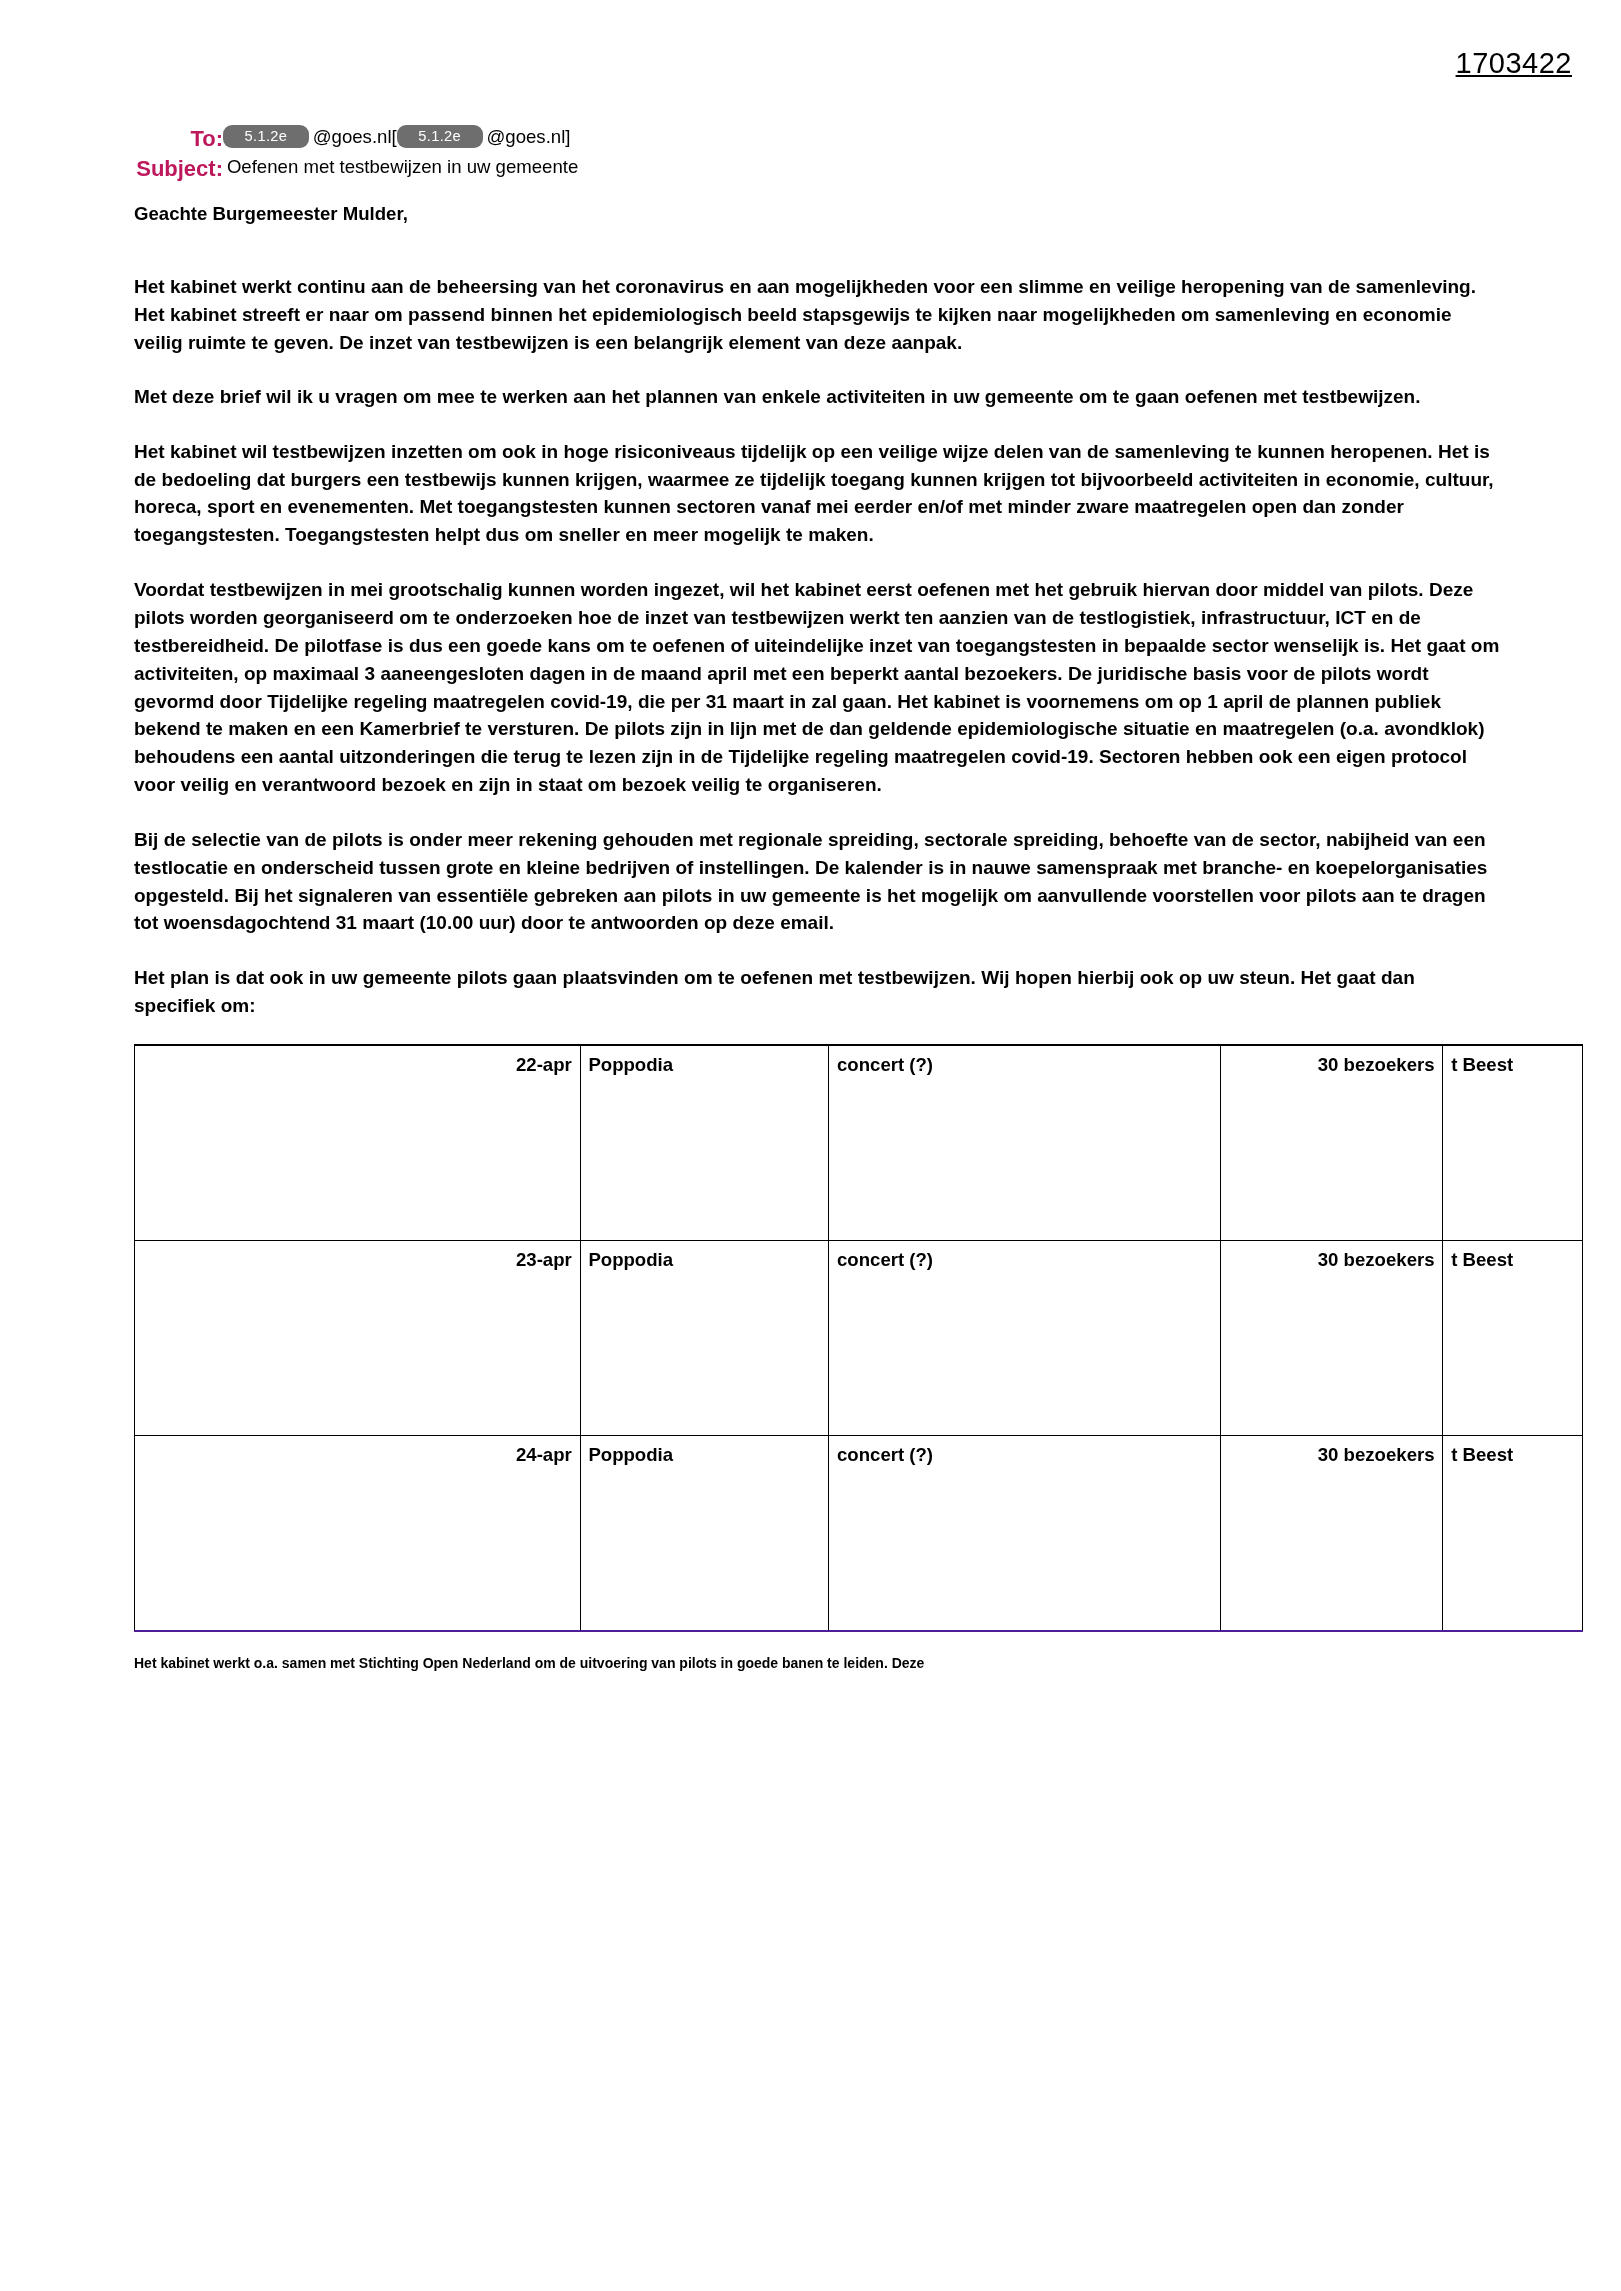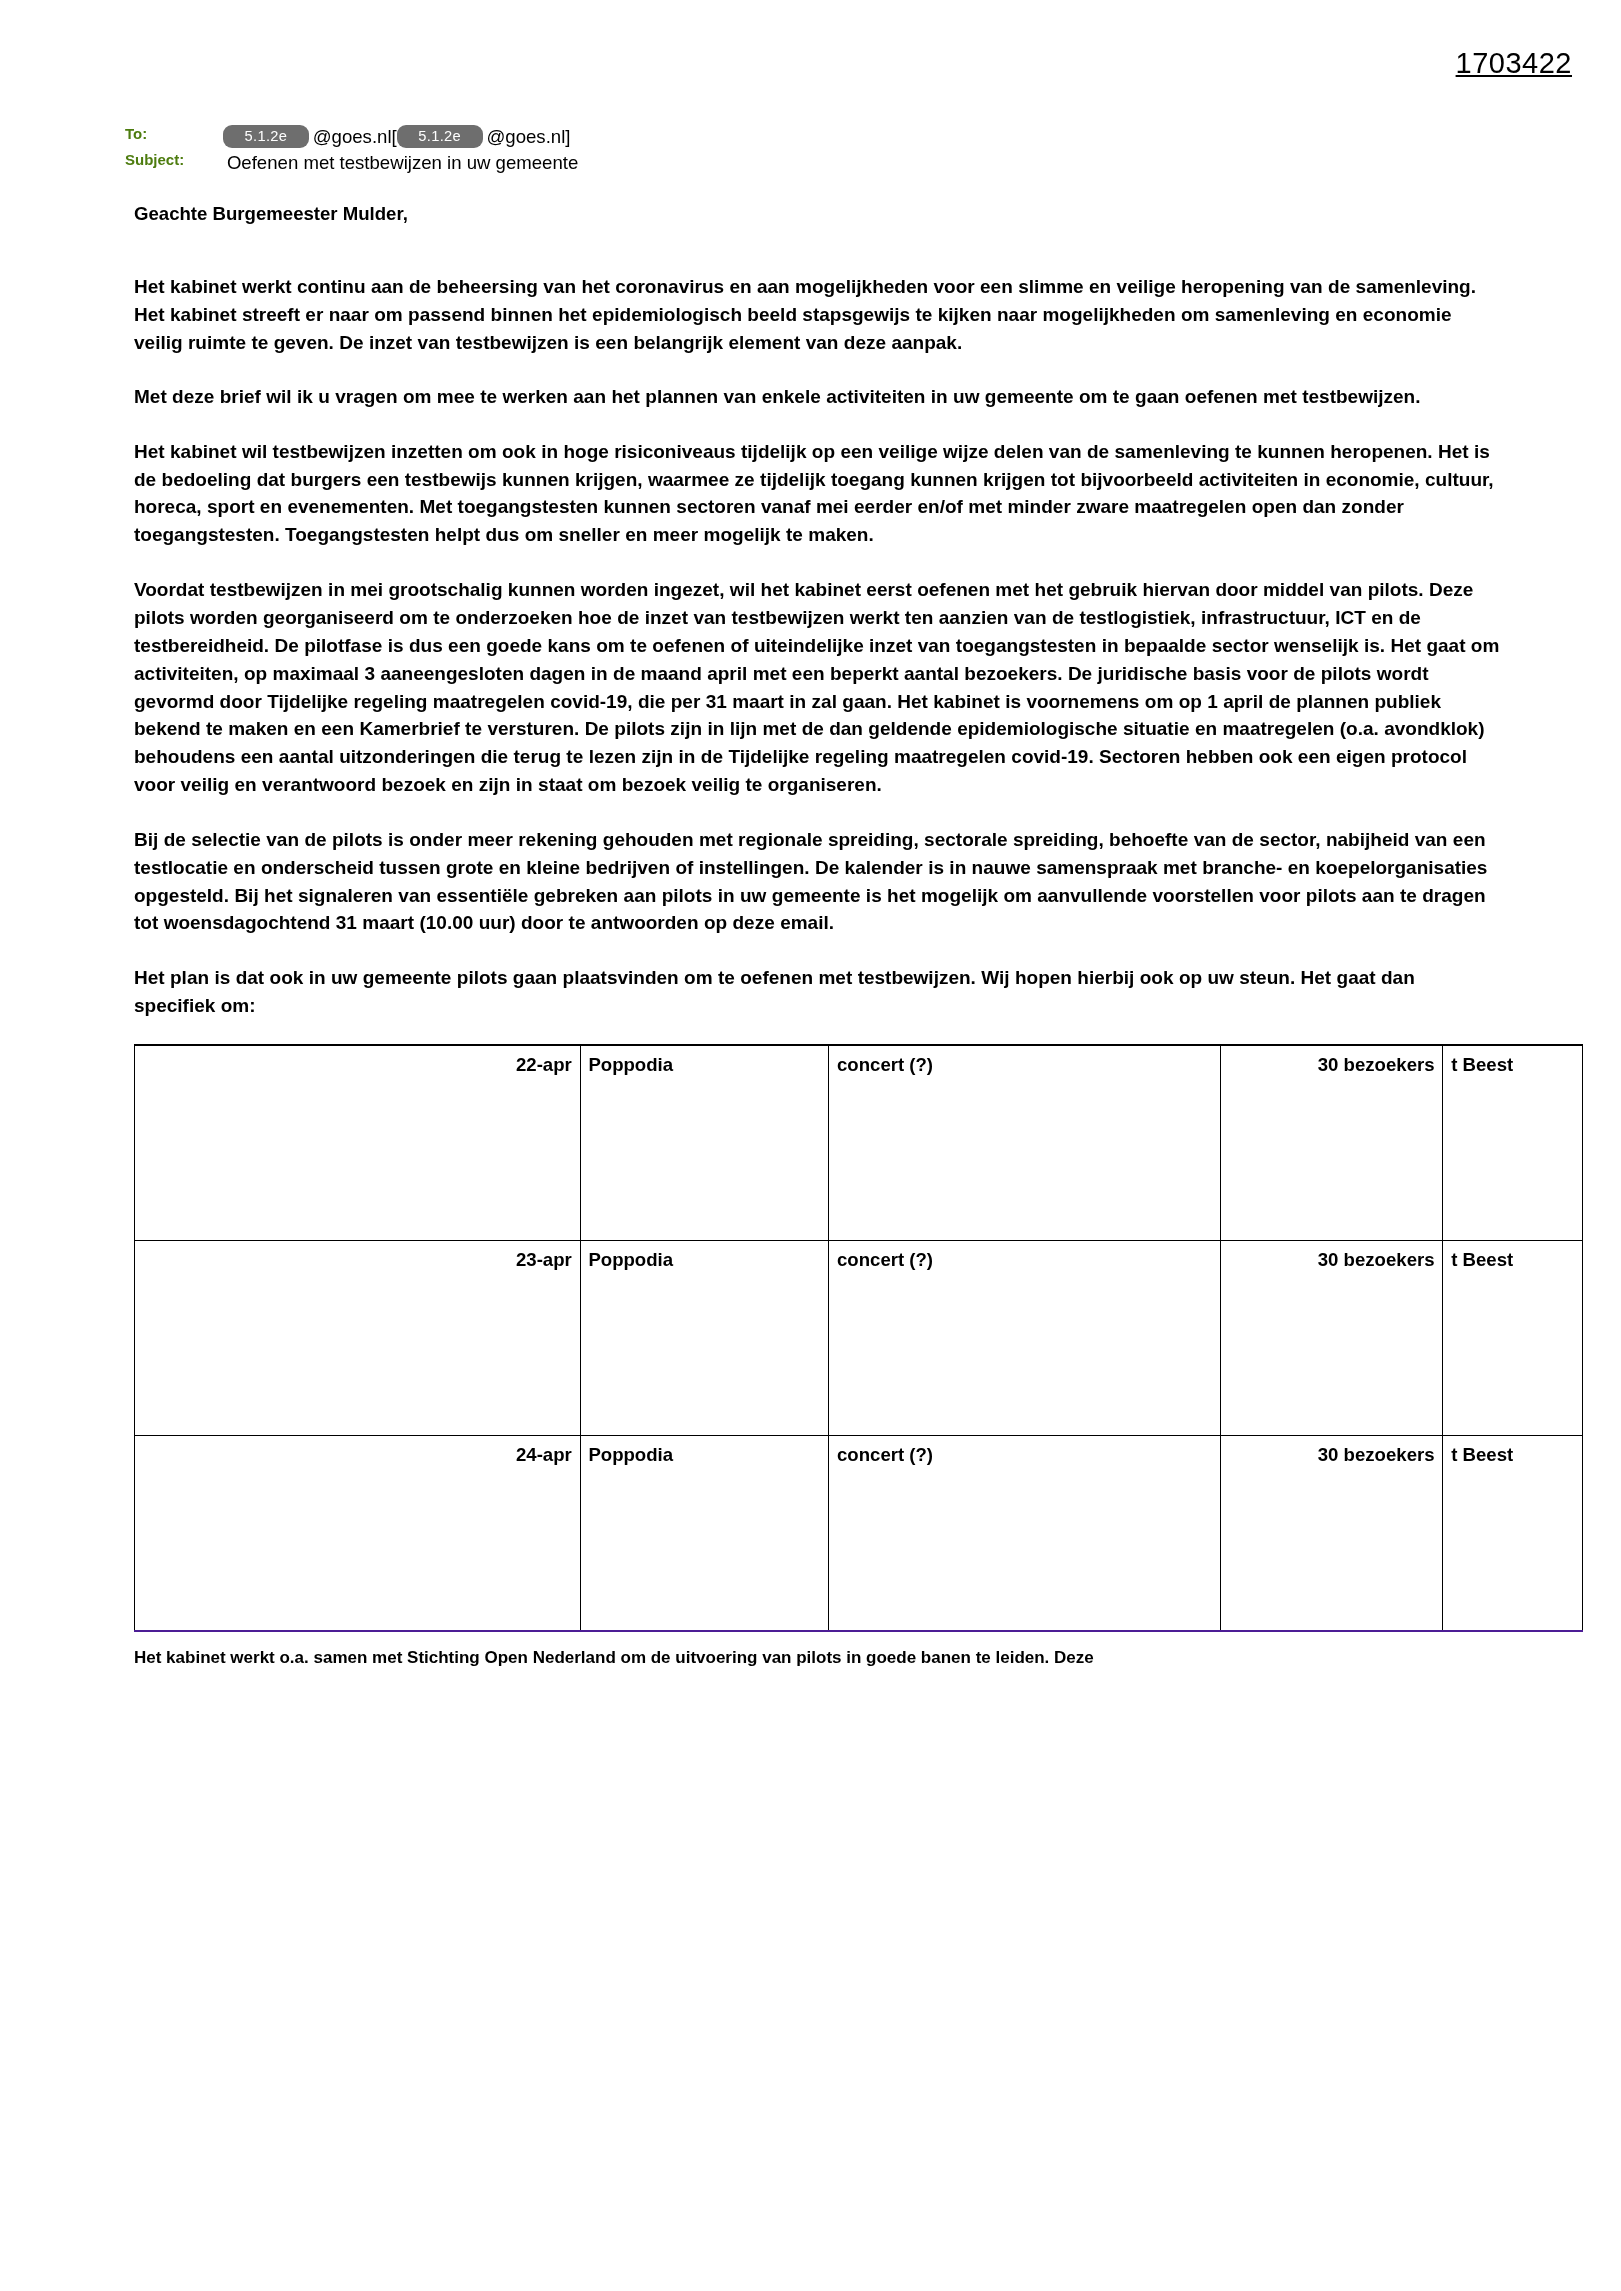--- a/index.html
+++ b/index.html
@@ -42,25 +42,26 @@
     top: 125px;
     width: 1372px;
   }
   .mail-row {
     display: flex;
     align-items: flex-start;
     margin-bottom: 2.9px;
     line-height: 1.25;
   }
   .mail-label {
-    font-size: 15px;
+    font-size: 22px;
     font-weight: bold;
     width: 98px;
     flex: 0 0 98px;
-    color: #4d7c0f;
+    color: #be185d;
+    text-align: right;
   }
   .mail-value {
     font-size: 18.6px;
     color: #000;
     display: flex;
     align-items: center;
     white-space: nowrap;
   }
   .redact {
     display: inline-block;
@@ -142,23 +143,23 @@
   .col-capacity {
     width: 206px;
     text-align: right;
   }
   .col-location {
     width: 123px;
     text-align: left;
   }
 
   .closing {
-    font-size: 17px;
+    font-size: 14px;
     line-height: 1.47;
-    margin-top: 14px;
+    margin-top: 21px;
   }
 </style>
 </head>
 <body>
 
 <div class="page">
 
   <div class="doc-number">1703422</div>
 
   <div class="mail-header">

